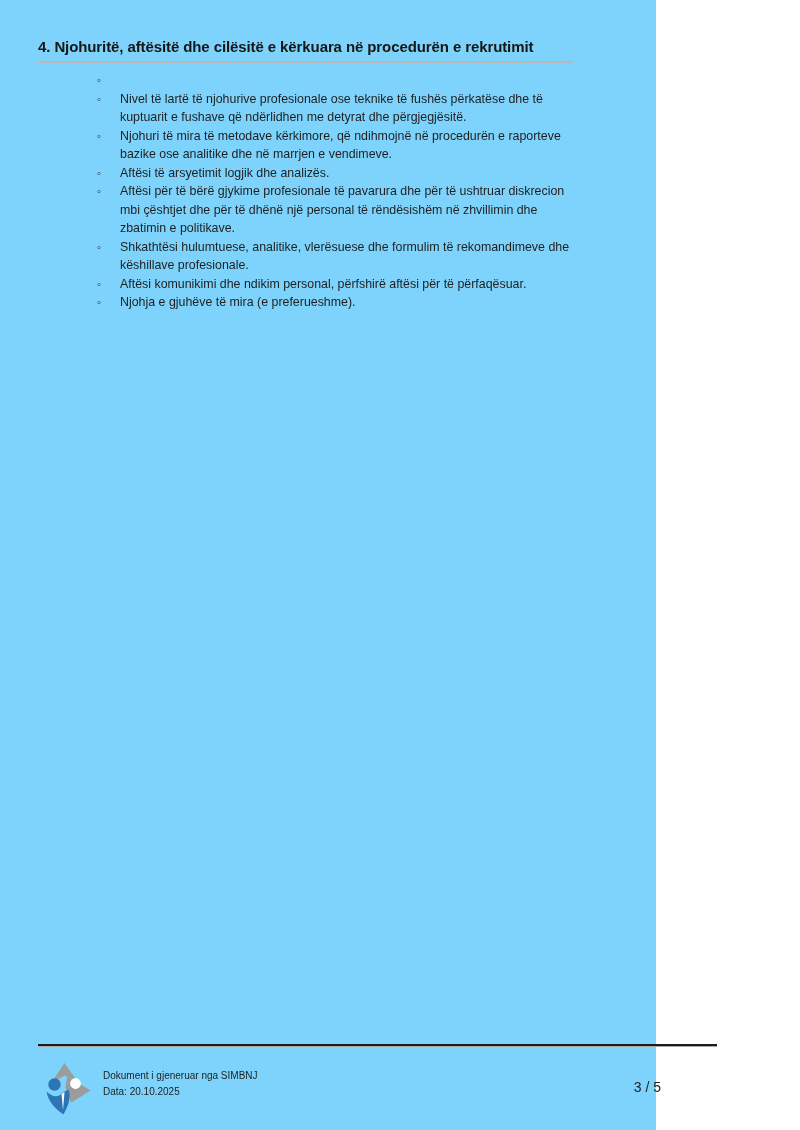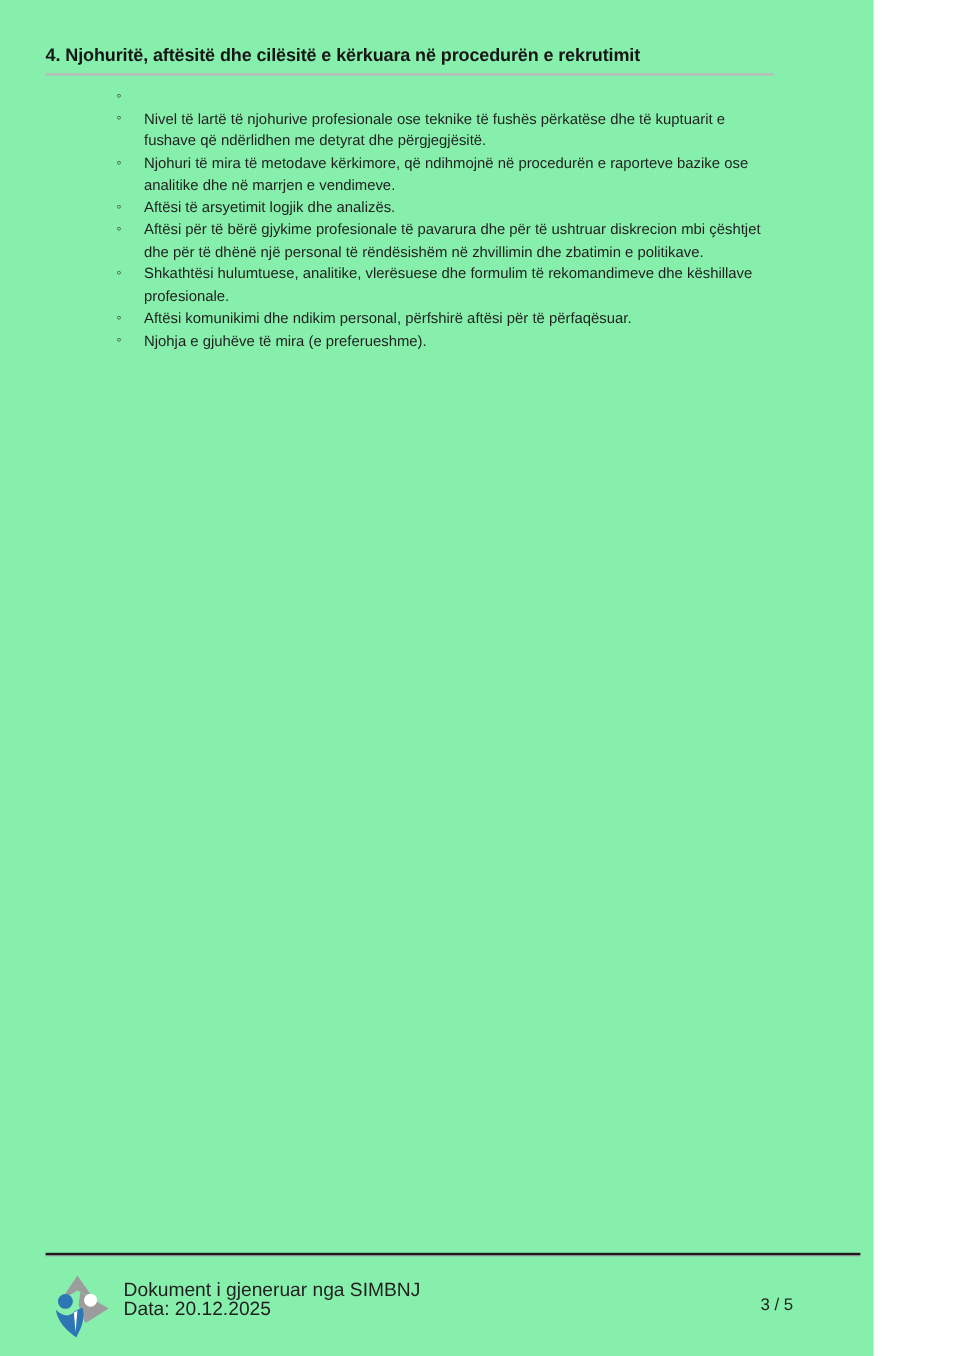--- a/index.html
+++ b/index.html
@@ -10,23 +10,23 @@
   body {
     width: 800px;
     height: 1130px;
     font-family: "Liberation Sans", sans-serif;
     color: #1f1f1f;
     position: relative;
     overflow: hidden;
   }
   .page {
     position: relative;
-    width: 728px;
+    width: 656px;
     height: 1130px;
-    background: #86efac;
+    background: #7dd3fc;
   }
   .content {
     padding: 36px 83px 0 38px; 
   }
   .doc-heading {
     font-size: 15px;
     font-weight: 700;
     line-height: 21px;
     letter-spacing: -0.1px;
     color: #161616;
@@ -78,21 +78,21 @@
   }
   .logo {
     width: 54px;
     height: 54px;
     flex: 0 0 54px;
     margin-top: 1px;
   }
   .footer-texts {
     margin-left: 11px;
     margin-top: 7px;
-    font-size: 16px;
+    font-size: 10px;
     line-height: 16px;
     color: #1f1f1f;
   }
   .page-num {
     margin-left: auto;
     margin-right: 56px;
     margin-top: 18px;
     font-size: 14px;
     color: #1f1f1f;
   }
@@ -158,18 +158,18 @@
         <path d="M36.5 28 C37 33 35 37 32.5 40 L30.5 30 Z" fill="#9c9c9c"></path>
 
         <circle cx="16.5" cy="22.5" r="6.2" fill="#2e75b6"></circle>
 
         <path d="M8.5 29.5 C14.5 35.5 20.5 35.5 24 31 L30.5 27.5 C33 34 31 42 27.5 48.5 L25.5 52.5 C16 46 10 38.5 8.5 29.5 Z" fill="#2e75b6"></path>
 
         <path d="M23.5 32 L26.5 30 L25 48 Z" fill="#ffffff"></path>
       </svg>
       <div class="footer-texts">
         <div>Dokument i gjeneruar nga SIMBNJ</div>
-        <div>Data: 20.12.2025</div>
+        <div>Data: 20.10.2025</div>
       </div>
       <div class="page-num">3 / 5</div>
     </div>
   </div>
 </div>
 
 </body></html>

